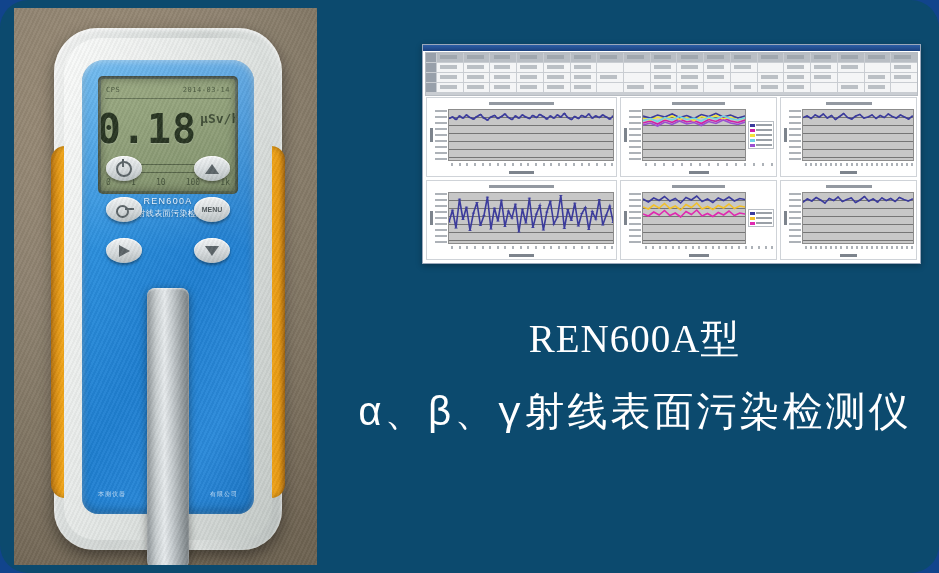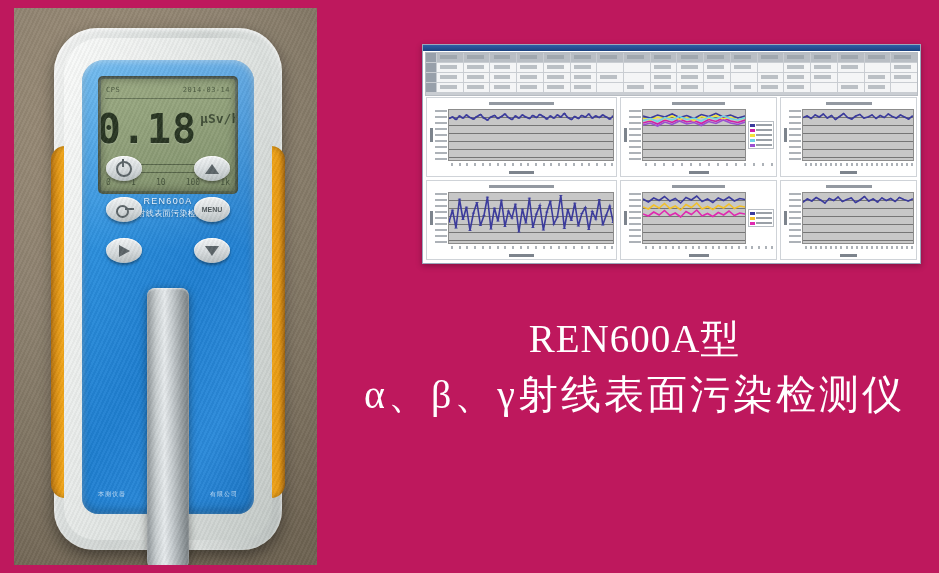--- a/index.html
+++ b/index.html
@@ -2,21 +2,21 @@
 <html><head>
 <meta charset="utf-8">
 <style>
   html,body{margin:0;padding:0;}
   body{
     width:939px;height:573px;overflow:hidden;
     background:#11448c;
     font-family:"Liberation Serif", serif;
     position:relative;
   }
-  #root{position:absolute;inset:0;background:#be185d;}
+  #root{position:absolute;inset:0;background:#0c4a6e;border-radius:28px;}
 
   
   .photo{
     position:absolute;left:14px;top:8px;width:303px;height:557px;
     background:
       radial-gradient(120% 90% at 30% 20%, #9c8e78 0%, #8e8270 40%, #7d7260 75%, #6e6352 100%);
     overflow:hidden;
   }
   .photo:after{ 
     content:"";position:absolute;inset:0;
@@ -219,22 +219,22 @@
   
   .caption{
     position:absolute;left:330px;right:0;top:300px;height:200px;
     color:#ffffff;text-align:center;
   }
   .cap1{
     font-size:39px;letter-spacing:1px;font-family:"Liberation Serif",serif;
     margin-top:12px;
   }
   .cap2{
-    font-size:40px;margin-top:1px;letter-spacing:3px;
-    font-family:Liberation Serif, serif;
+    font-size:40px;margin-top:18px;letter-spacing:3px;
+    font-family:Liberation Mono, monospace;
     white-space:nowrap;
   }
 </style>
 </head>
 <body>
 
 <div id="root">
 
   <div class="photo">
     <div class="device">

